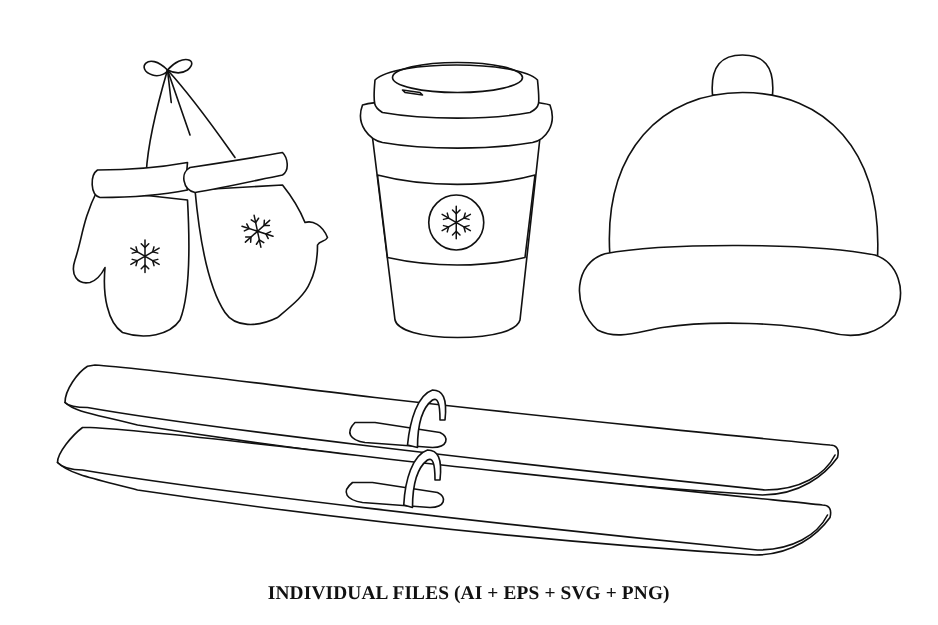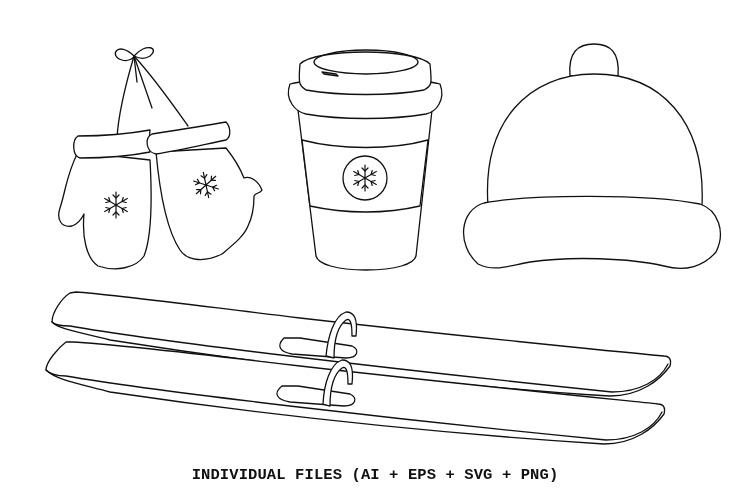--- a/index.html
+++ b/index.html
@@ -1,20 +1,20 @@
 <!DOCTYPE html>
 <html><head>
 <meta charset="utf-8">
 <style>
   html, body { margin: 0; padding: 0; background: #ffffff; }
   body { width: 750px; height: 500px; position: relative; overflow: hidden; font-family: "Liberation Sans", sans-serif; }
   .art { position: absolute; left: 0; top: 0; width: 750px; height: 500px; }
   .caption {
     position: absolute; left: 0; right: 0; top: 466px;
-    text-align: center; font-family: Liberation Mono, monospace;
+    text-align: center; font-family: Liberation Serif, serif;
     font-weight: bold; font-size: 15.5px; color: #111111; letter-spacing: 0.1px;
   }
   svg path, svg ellipse, svg circle, svg line, svg rect { vector-effect: non-scaling-stroke; }
 </style>
 </head>
 <body>
 
 <svg class="art" viewBox="0 0 750 500" xmlns="http://www.w3.org/2000/svg" fill="#ffffff" stroke="#111111" stroke-width="1.3" stroke-linejoin="round" stroke-linecap="round">
   <defs>
     <g id="flake">

